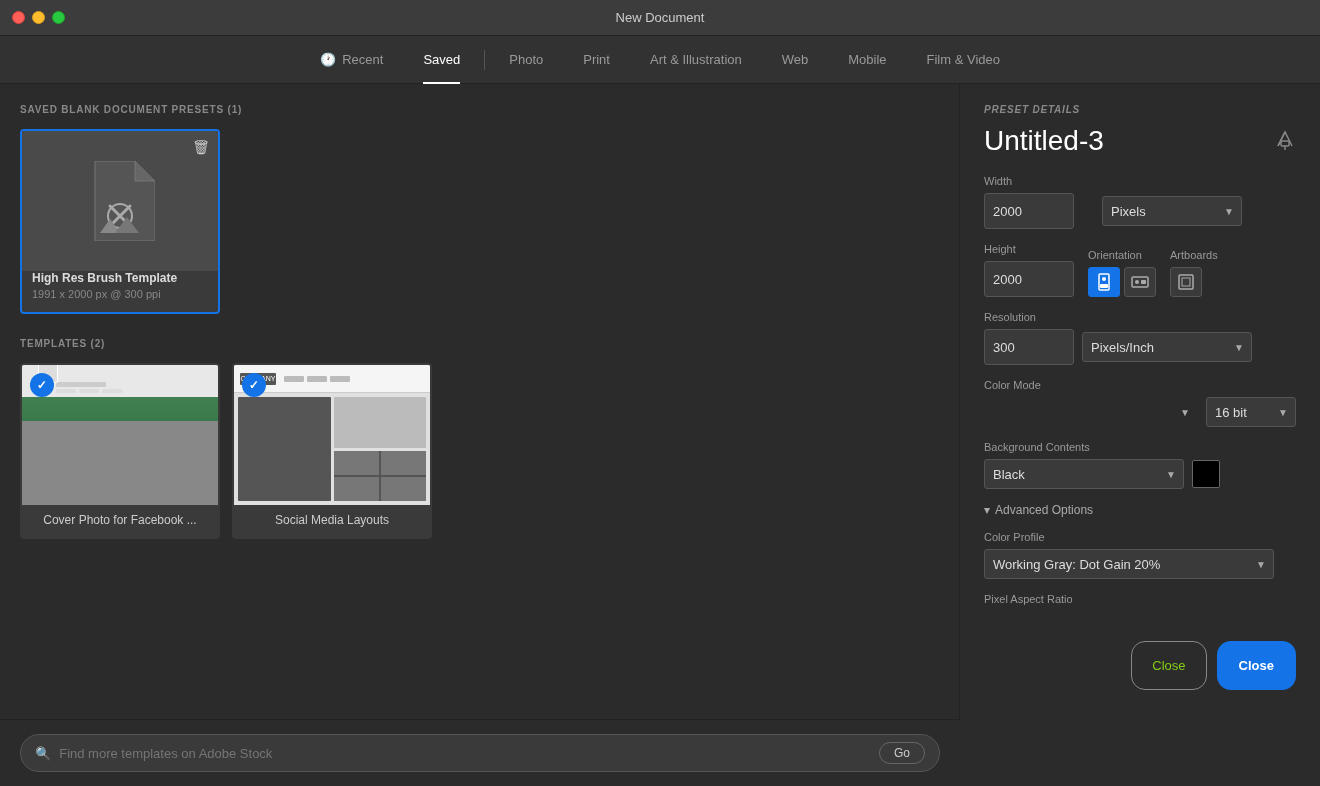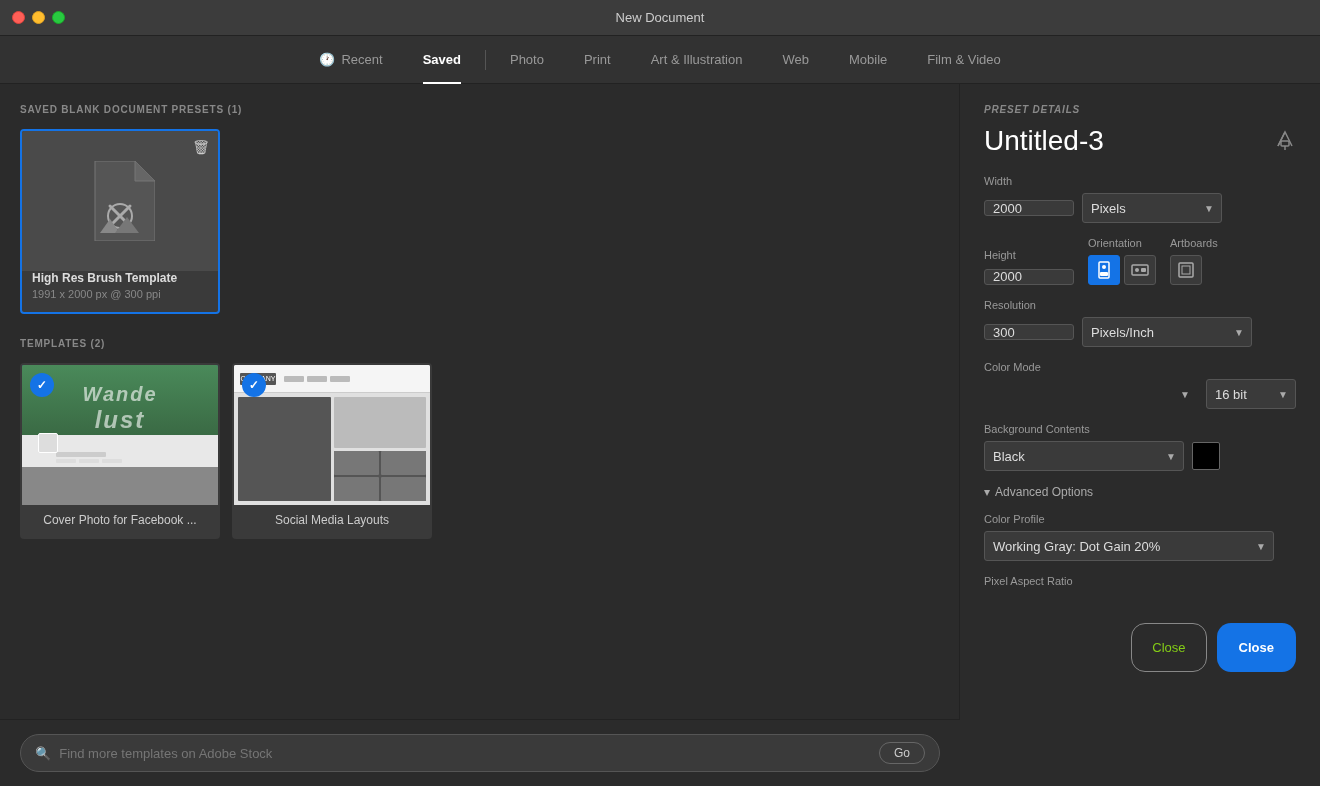--- a/index.html
+++ b/index.html
@@ -59,21 +59,21 @@
       display: flex;
       align-items: center;
       font-size: 13px;
       color: #999;
       cursor: pointer;
       position: relative;
       gap: 6px;
     }
     .tab-item.active {
       color: #fff;
-      font-weight: 700;
+      font-weight: 400;
     }
     .tab-item.active::after {
       content: '';
       position: absolute;
       bottom: 0;
       left: 20px;
       right: 20px;
       height: 2px;
       background: #fff;
     }
@@ -286,21 +286,21 @@
     .field-row {
       display: flex;
       gap: 8px;
       align-items: center;
     }
 
     .text-input {
       background: #3a3a3a;
       border: 1px solid #555;
       border-radius: 3px;
-      height: 16px;
+      height: 36px;
       padding: 4px 8px;
       color: #ddd;
       font-size: 13px;
       outline: none;
     }
 
     .select-wrap {
       position: relative;
       display: inline-flex;
       align-items: center;
@@ -616,23 +616,20 @@
 
           <div class="template-card">
             <div class="card-thumbnail">
               <div class="check-badge">✓</div>
 
               <div class="fb-cover-thumb">
                 <div class="fb-cover-nav">
                   <span class="fb-nav-item" style="font-weight:bold;font-size:9px;color:#fff;">f</span>
                   <span class="fb-nav-item" style="background:#4a6ea8;width:60px;height:12px;border-radius:2px;display:inline-block;"></span>
                   <span class="fb-nav-item">Home Friends</span>
-                </div>
-                <div style="height:70px;background:linear-gradient(to bottom, #4a8a5a,#3a6a44);position:relative;overflow:hidden;">
-                  <div style="font-size:20px;font-weight:bold;color:rgba(255,255,255,0.6);font-style:italic;text-align:center;padding-top:18px;letter-spacing:2px;">Wande<br><span style="font-size:24px;">lust</span></div>
                 </div>
                 <div style="background:#e8e8e8;height:32px;position:relative;display:flex;align-items:flex-end;padding:4px 8px;gap:6px;">
                   <div class="fb-profile" style="position:relative;margin-bottom:0;"></div>
                   <div style="font-size:6px;color:#555;flex:1;">
                     <div style="background:#ccc;height:5px;width:50px;border-radius:1px;margin-bottom:2px;"></div>
                     <div style="display:flex;gap:3px;">
                       <div style="background:#ddd;height:4px;width:20px;border-radius:1px;"></div>
                       <div style="background:#ddd;height:4px;width:20px;border-radius:1px;"></div>
                       <div style="background:#ddd;height:4px;width:20px;border-radius:1px;"></div>
                     </div>
@@ -696,21 +693,21 @@
           <rect x="7" y="13" width="8" height="5" rx="1" stroke="#888" stroke-width="1.5" fill="none"></rect>
           <line x1="11" y1="18" x2="11" y2="22" stroke="#888" stroke-width="1.5"></line>
         </svg>
       </span>
     </div>
 
     <div class="field-label">Width</div>
     <div class="field-row width-row">
       <input type="text" class="text-input" style="width: 90px;" value="2000">
       <div class="select-wrap">
-        <select style="width:140px;">
+        <select style="width:140px;margin-left:20px;">
           <option>Pixels</option>
           <option>Inches</option>
           <option>Centimeters</option>
           <option>Millimeters</option>
         </select>
         <span class="select-arrow">▼</span>
       </div>
     </div>
 
     <div style="display:flex;gap:14px;align-items:flex-end;margin-top:0;">

